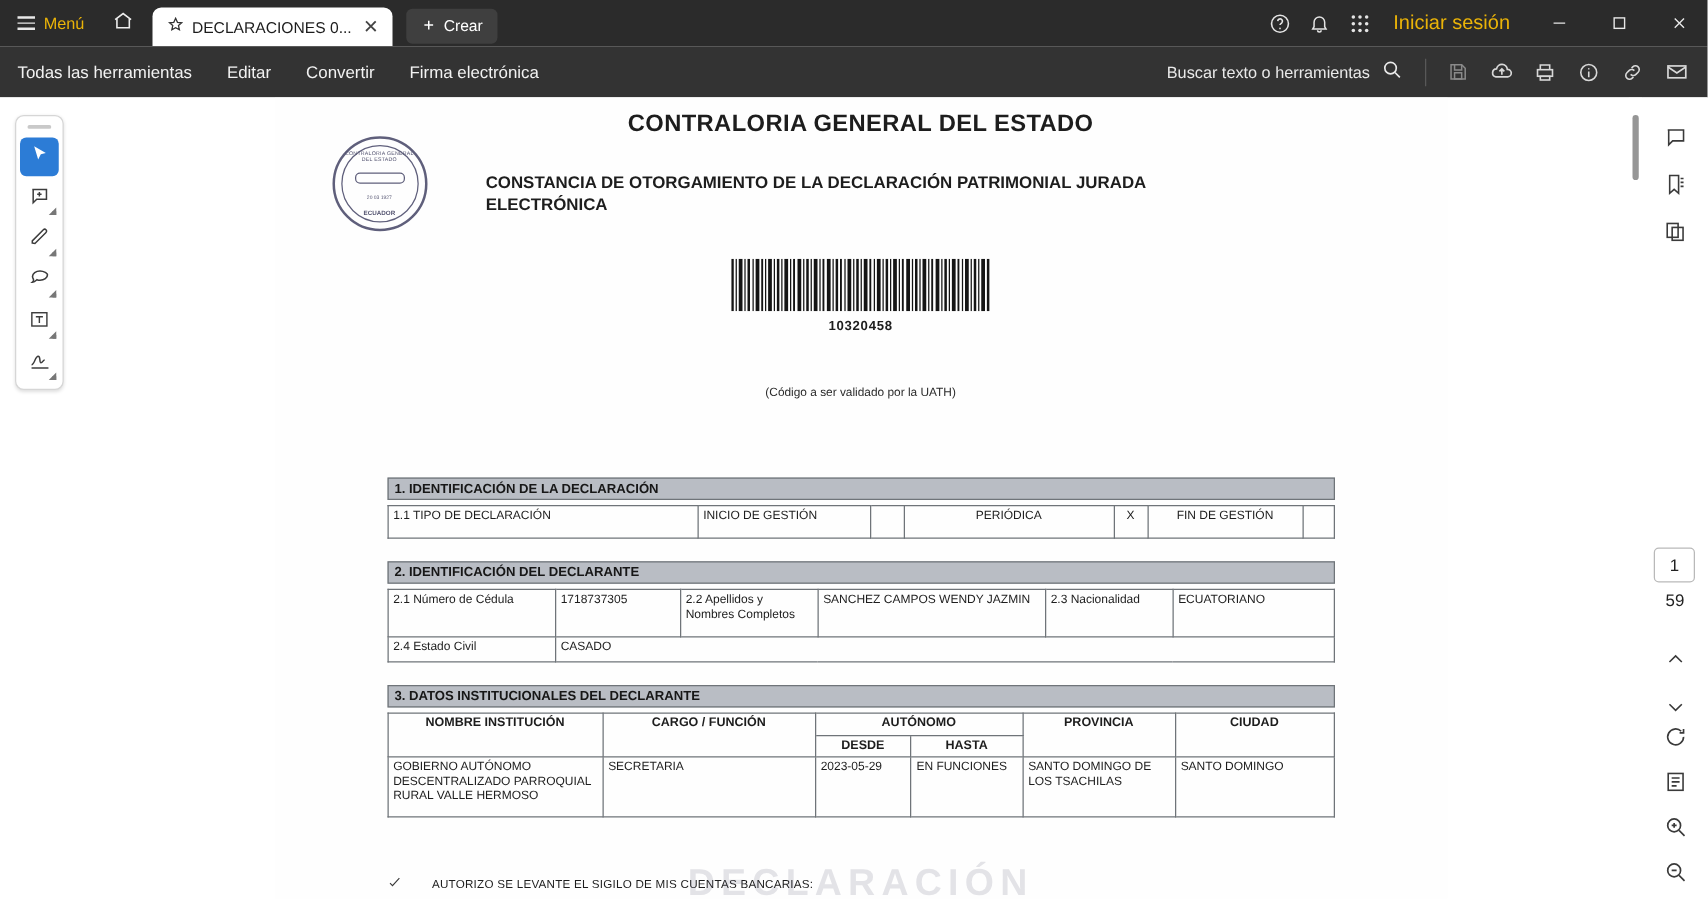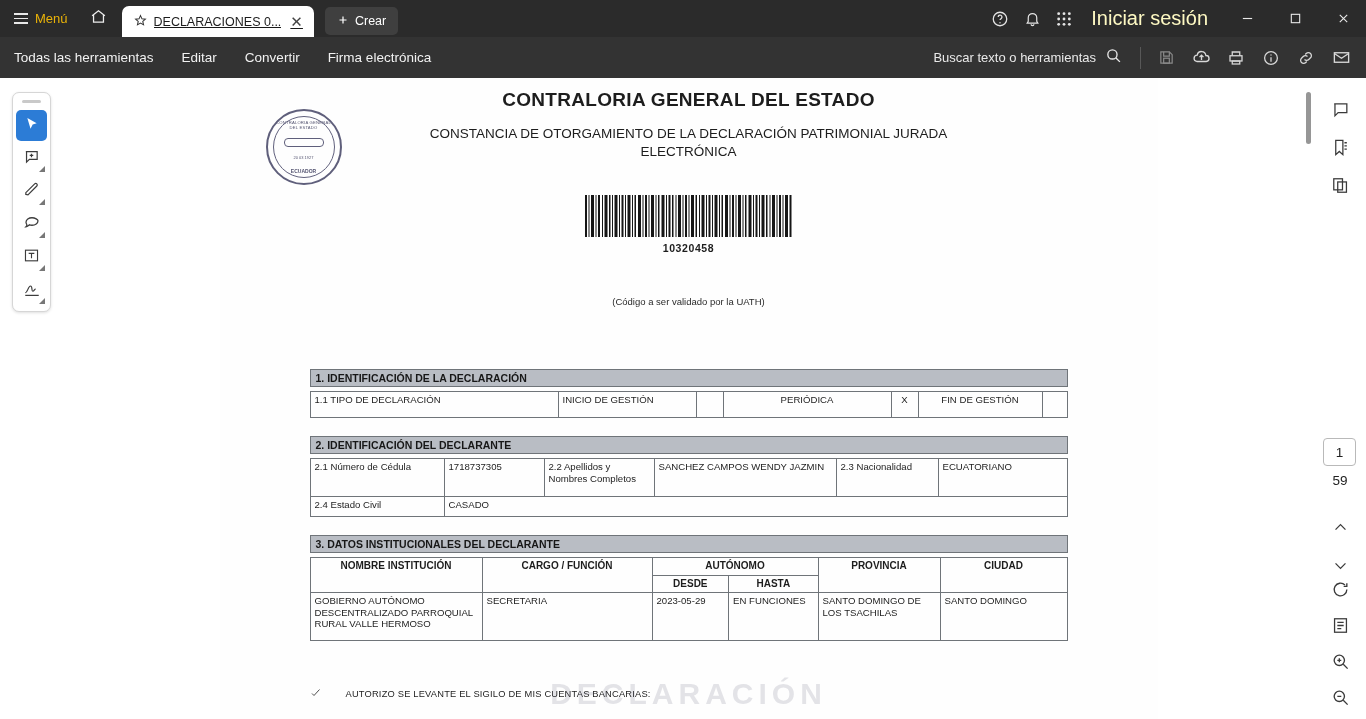--- a/index.html
+++ b/index.html
@@ -32,21 +32,20 @@
     display: flex; align-items: center; justify-content: center;
   }
   .tab {
     height: 31px;
     background: #ffffff;
     border-radius: 7px 7px 0 0;
     display: flex; align-items: center; gap: 7px;
     padding: 0 9px 0 12px;
     max-width: 210px;
     margin-left: 4px;
-    text-decoration: underline;
   }
   .tab-title {
     font-size: 12.5px; color: #1c1c1c;
     white-space: nowrap; overflow: hidden; text-overflow: ellipsis;
     max-width: 140px;
   }
   .tab-close { font-size: 15px; color: #444; line-height: 1; padding: 0 2px; }
   .create-btn {
     height: 28px; margin-left: 11px; margin-bottom: 2px;
     background: #3f3f3f; color: #fff; border-radius: 5px;
@@ -56,21 +55,21 @@
   .tb-right {
     position: absolute; right: 0; top: 0; height: 37px;
     display: flex; align-items: center; gap: 2px;
   }
   .tb-icon {
     width: 30px; height: 37px;
     display: flex; align-items: center; justify-content: center;
     color: #e4e4e4;
   }
   .signin {
-    color: #fef9c3; font-size: 20px; padding: 0 14px 0 10px;
+    color: #eab308; font-size: 16px; padding: 0 14px 0 10px;
   }
   .win-btn {
     width: 46px; height: 37px;
     display: flex; align-items: center; justify-content: center;
     color: #e8e8e8;
   }
 
   
   .toolbar {
     height: 41px;
@@ -188,22 +187,22 @@
     background: #969696; border-radius: 3px;
   }
 
   
   .doc { font-family: "Liberation Sans", sans-serif; color: #1d1d1d; position: relative; }
   .doc-title {
     text-align: center; font-size: 19px; font-weight: bold;
     letter-spacing: .3px; margin: 3px 0 0;
   }
   .doc-sub {
-    text-align: center; font-size: 13.5px; font-weight: normal;
-    line-height: 1.35; margin: 14px auto 0; width: 600px;
+    text-align: left; font-size: 13.5px; font-weight: bold;
+    line-height: 1.35; margin: 26px auto 0; width: 600px;
   }
   .seal {
     position: absolute; left: 46px; top: 20px;
     width: 76px; height: 76px; border-radius: 50%;
     border: 2px solid #4a4a6a;
     display: flex; align-items: center; justify-content: center;
     color: #3b3b5c;
     font-size: 4.2px; text-align: center; line-height: 1.25;
     opacity: .88;
   }

